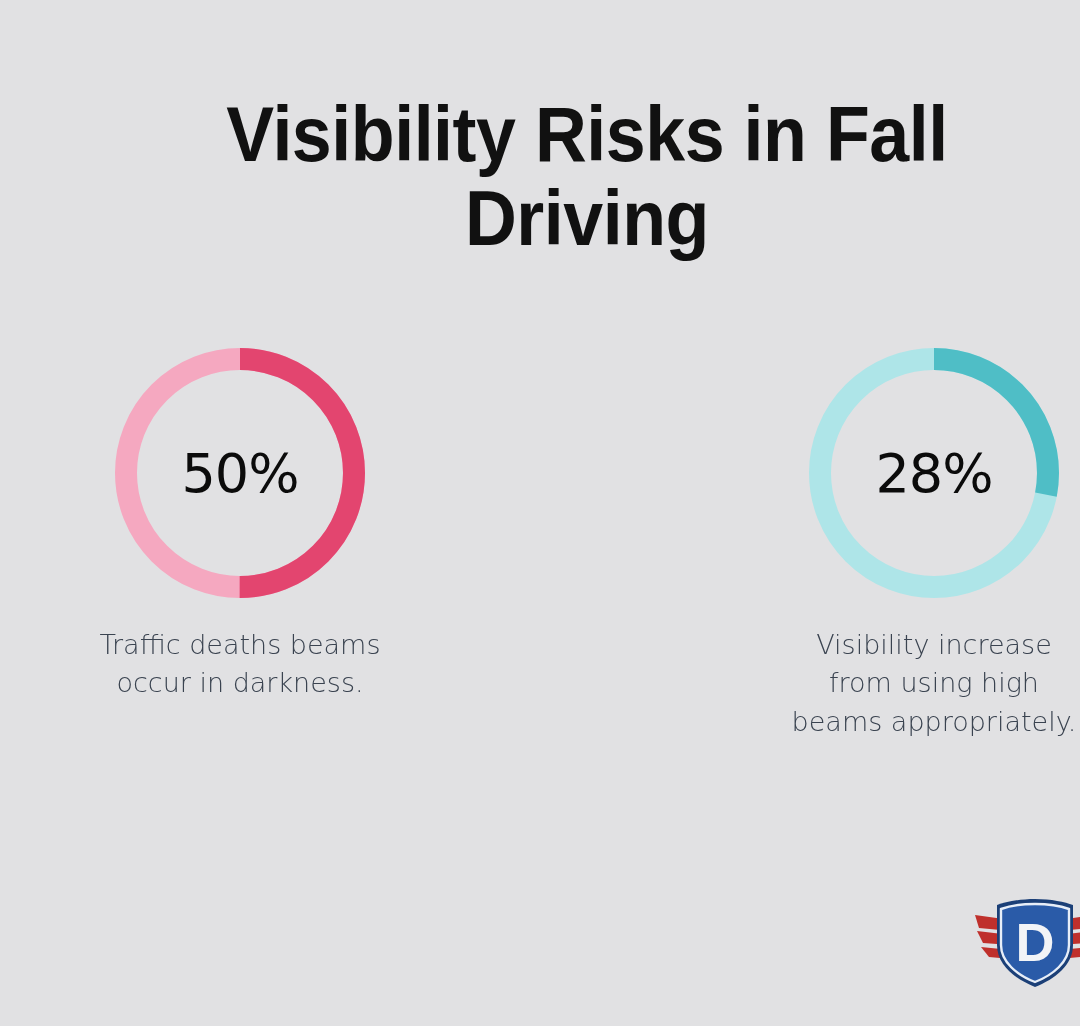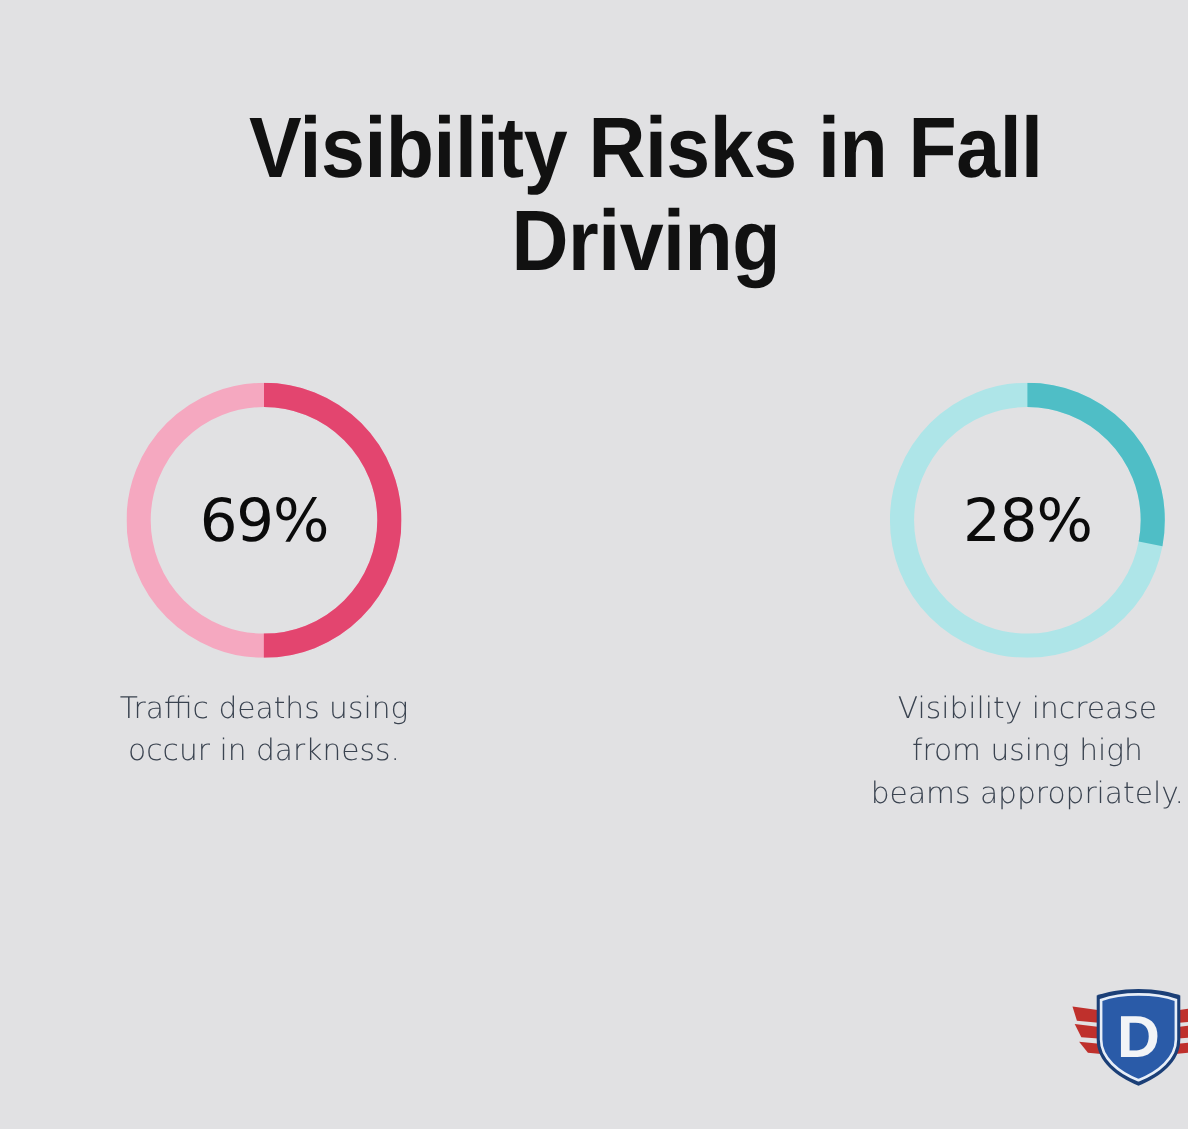--- a/index.html
+++ b/index.html
@@ -110,23 +110,23 @@
   <div class="title">Visibility Risks in Fall Driving</div>
 
   <div class="stats-row">
 
     <div class="stat-col">
       <div class="donut-wrap">
         <svg viewBox="0 0 250 250">
           <circle class="track" cx="125" cy="125" r="114" fill="none" stroke-width="22" stroke="#f5a8c0"></circle>
           <circle class="fill" cx="125" cy="125" r="114" fill="none" stroke-width="22" transform="rotate(-90 125 125)" stroke-linecap="butt" stroke="#e3456f" stroke-dasharray="358.14 716.28"></circle>
         </svg>
-        <div class="donut-value">69%</div>
+        <div class="donut-value">50%</div>
       </div>
-      <div class="caption">Traffic deaths using occur in darkness.</div>
+      <div class="caption">Traffic deaths beams occur in darkness.</div>
     </div>
 
     <div class="stat-col">
       <div class="donut-wrap">
         <svg viewBox="0 0 250 250">
           <circle class="track" cx="125" cy="125" r="114" fill="none" stroke-width="22" stroke="#aee5e8"></circle>
           <circle class="fill" cx="125" cy="125" r="114" fill="none" stroke-width="22" transform="rotate(-90 125 125)" stroke-linecap="butt" stroke="#4fbec6" stroke-dasharray="200.56 716.28"></circle>
         </svg>
         <div class="donut-value">28%</div>
       </div>

